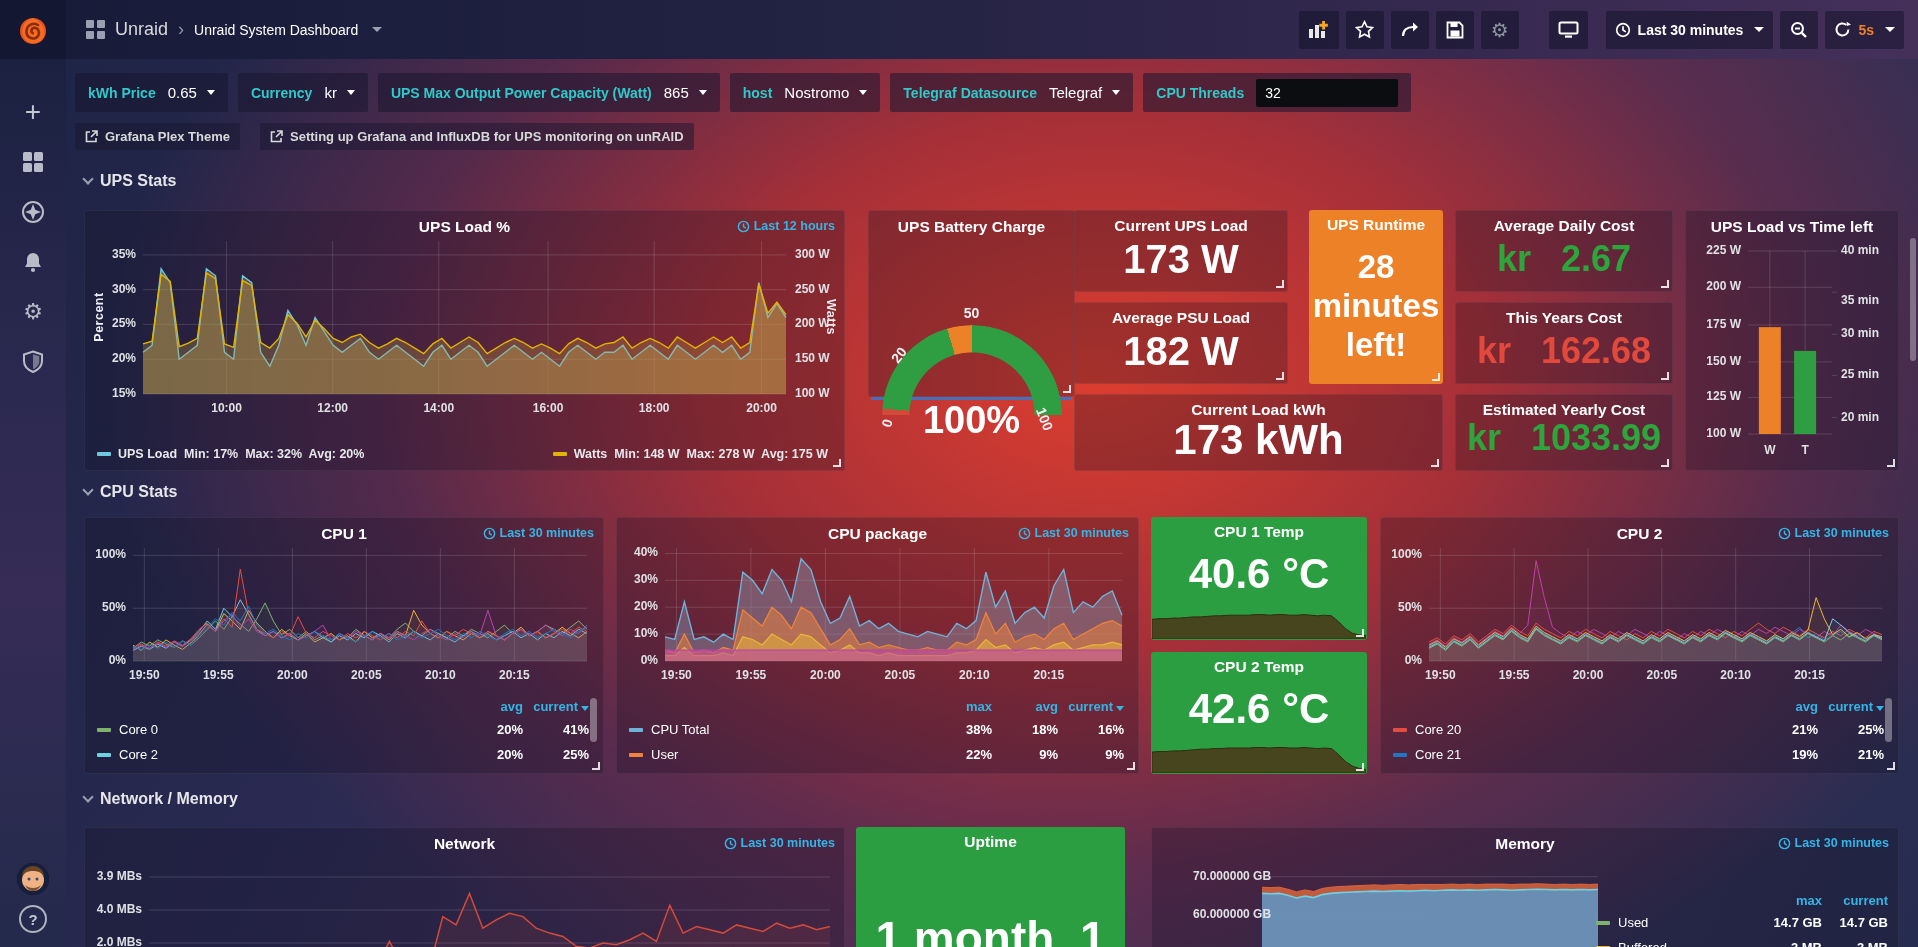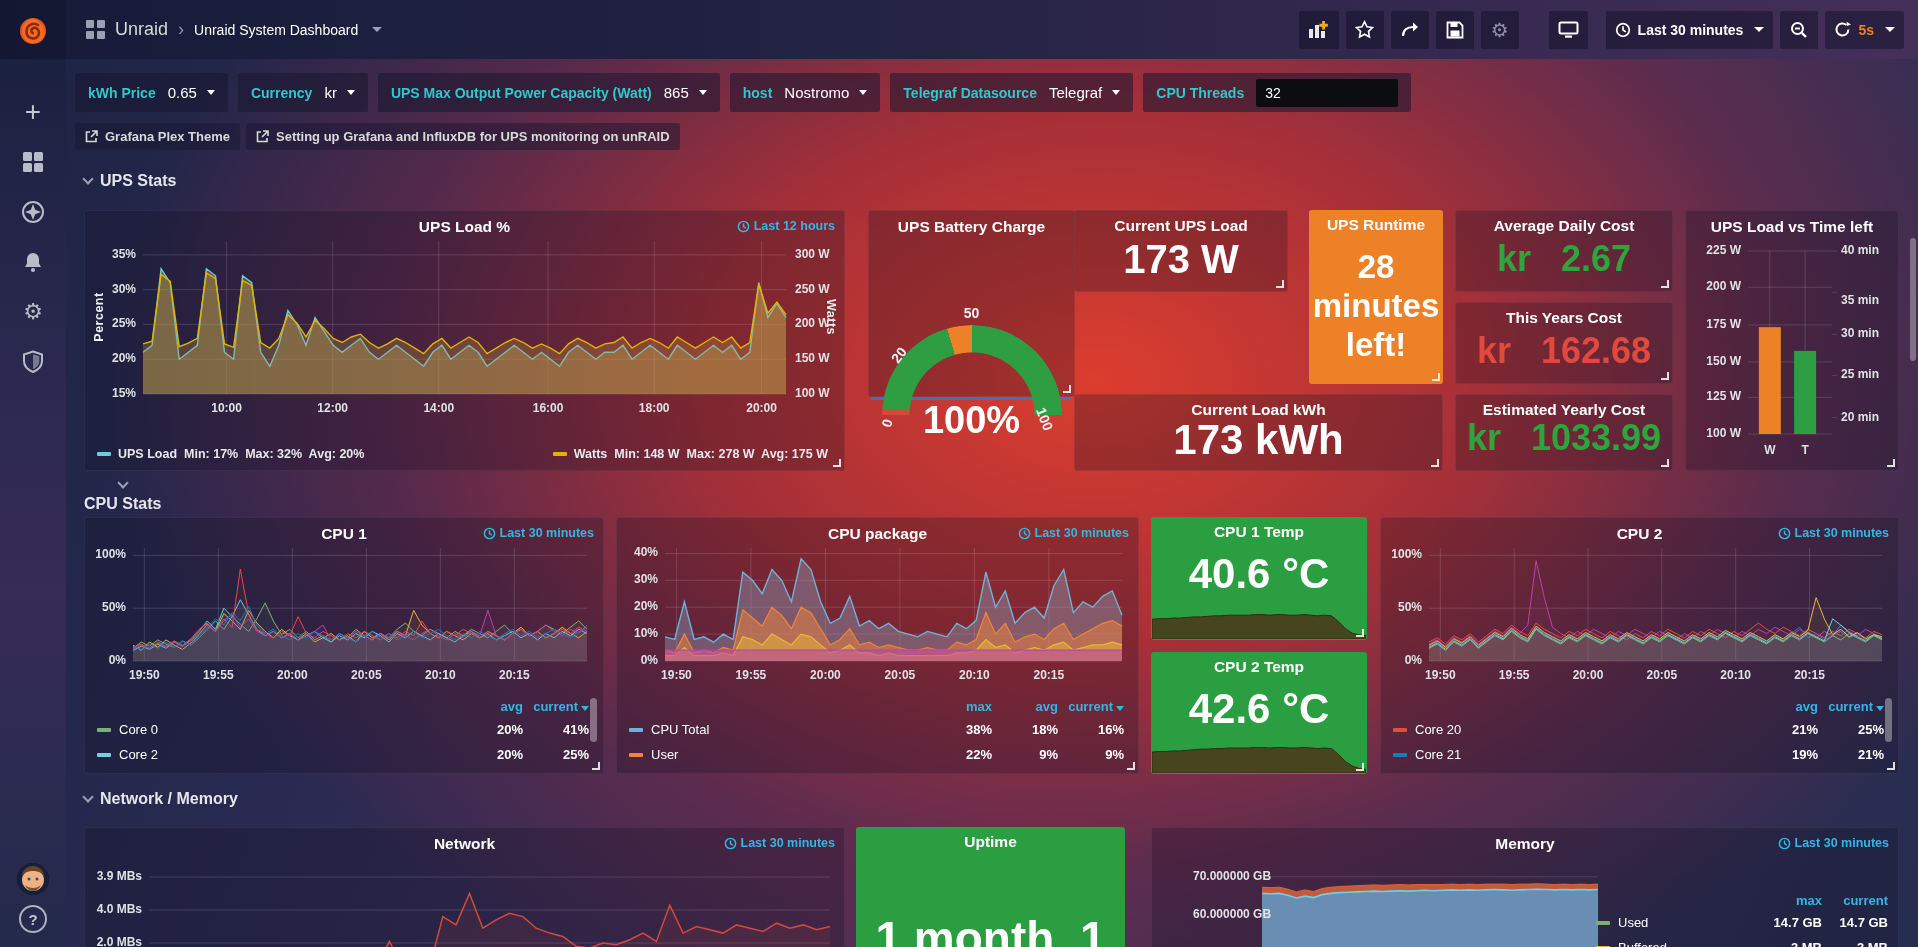--- a/index.html
+++ b/index.html
@@ -38,27 +38,27 @@
   .side-bottom{margin-top:auto;margin-bottom:14px;display:flex;flex-direction:column;align-items:center;gap:10px;}
   .avatar{width:32px;height:32px;border-radius:50%;overflow:hidden;cursor:pointer;background:#101528;}
   .help-circle{width:28px;height:28px;border-radius:50%;border:2px solid #aeb2bf;color:#c3c7d1;display:flex;align-items:center;justify-content:center;font-size:15px;font-weight:700;cursor:pointer;}
   
   .var-row{position:absolute;left:75px;top:73px;display:flex;gap:10px;z-index:20;}
   .chip{height:39px;background:rgba(24,21,48,0.55);border-radius:2px;display:flex;align-items:center;padding:0 13px;gap:12px;cursor:pointer;}
   .chip-label{color:#2fc9c9;font-size:14px;font-weight:700;white-space:nowrap;}
   .chip-value{color:#fff;font-size:15px;font-weight:500;display:flex;align-items:center;gap:6px;white-space:nowrap;}
   .chip-value .caret{border-top-color:#fff;border-left-width:4px;border-right-width:4px;}
   .chip-input{background:#0b0d10;border:none;outline:none;color:#fff;width:142px;height:28px;padding:0 9px;font-size:14px;border-radius:2px;font-family:inherit;}
-  .link-row{position:absolute;left:75px;top:123px;display:flex;gap:6px;z-index:20;}
+  .link-row{position:absolute;left:75px;top:123px;display:flex;gap:20px;z-index:20;}
   .link-chip{height:27px;background:rgba(24,21,48,0.5);border-radius:2px;display:flex;align-items:center;gap:7px;padding:0 10px;cursor:pointer;color:#d8d9da;font-size:13px;font-weight:700;white-space:nowrap;}
   
   .section-h{position:absolute;color:#e6e6ea;font-size:16px;font-weight:600;display:flex;align-items:center;gap:8px;cursor:pointer;z-index:10;}
   .chev{display:inline-block;width:8px;height:8px;border-right:2px solid #9aa0b4;border-bottom:2px solid #9aa0b4;transform:rotate(45deg);margin-top:-4px;}
   #sh-ups{left:84px;top:172px;}
-  #sh-cpu{left:84px;top:483px;flex-direction:column;}
+  #sh-cpu{left:84px;top:483px;}
   #sh-net{left:84px;top:790px;}
   
   .panel{position:absolute;background:rgba(20,15,33,0.27);border:1px solid rgba(255,255,255,0.06);border-radius:3px;z-index:5;}
   .p-title{position:absolute;top:7px;left:0;right:0;text-align:center;color:#fff;font-size:15.5px;font-weight:700;z-index:6;cursor:pointer;}
   .p-time{position:absolute;top:8px;right:9px;display:flex;align-items:center;gap:4px;color:#33b5e5;font-size:12.5px;font-weight:700;z-index:6;cursor:pointer;}
   .rz{position:absolute;right:3px;bottom:3px;width:8px;height:8px;border-right:2px solid rgba(255,255,255,0.85);border-bottom:2px solid rgba(255,255,255,0.85);z-index:7;cursor:nwse-resize;}
   #p-upsload{left:84px;top:210px;width:761px;height:261px}
   #p-gauge{left:868px;top:210px;width:207px;height:187px}
   #p-curload{left:1074px;top:210px;width:214px;height:82px}
   #p-avgpsu{left:1074px;top:302px;width:214px;height:82px}
@@ -407,20 +407,27 @@
   </section>
 
   <section class="panel" id="p-curload">
     <div class="stat">
       <div class="stat-title">Current UPS Load</div>
       <div class="stat-value">173 W</div>
     </div>
     <i class="rz"></i>
   </section>
 
+  <section class="panel" id="p-avgpsu">
+    <div class="stat">
+      <div class="stat-title">Average PSU Load</div>
+      <div class="stat-value">182 W</div>
+    </div>
+    <i class="rz"></i>
+  </section>
 
   <section class="panel" id="p-kwh">
     <div class="stat">
       <div class="stat-title">Current Load kWh</div>
       <div class="stat-value kwh">173 kWh</div>
     </div>
     <i class="rz"></i>
   </section>
 
   <section class="panel" id="p-runtime">

